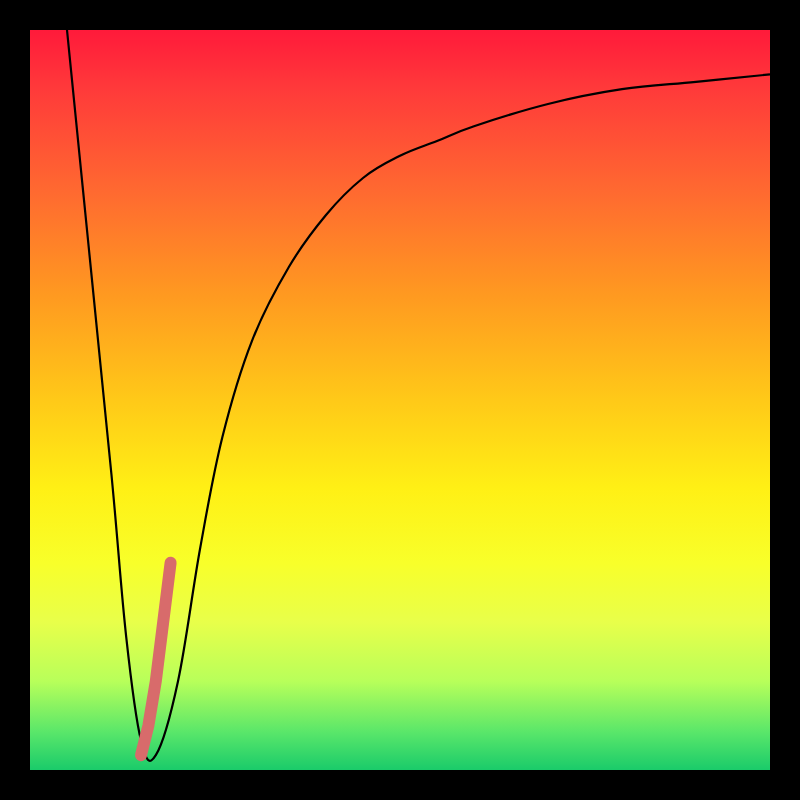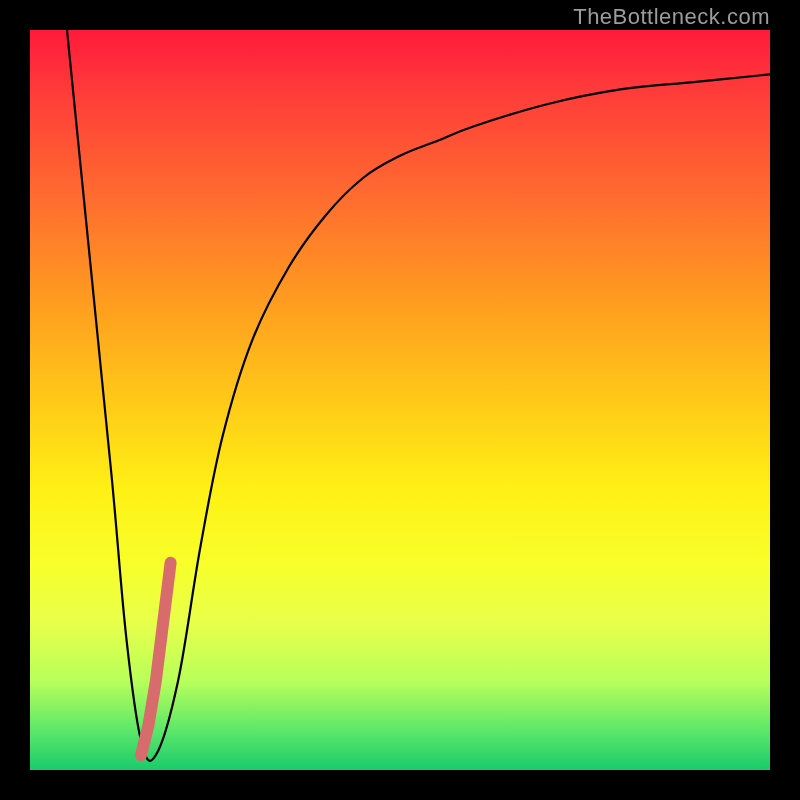--- a/index.html
+++ b/index.html
@@ -53,21 +53,20 @@
     position: absolute;
     top: 0; left: 0;
     width: 740px; height: 740px;
     overflow: visible;
   }
 </style>
 </head>
 <body>
 
 <div class="frame">
-  <div class="watermark">TheBottleneck.com</div>
 
   <div class="plot">
     <svg class="curve" viewBox="0 0 740 740" preserveAspectRatio="none">
       <path fill="none" stroke="#000" stroke-width="2.2" d="M37.0 0.0 C41.0 40.0, 51.2 142.1, 59.2 222.0 C67.2 301.9, 74.7 374.7, 81.4 444.0 C88.1 513.3, 90.9 558.8, 96.2 606.8 C101.5 654.8, 105.7 689.1, 111.0 710.4 C116.3 731.7, 119.1 735.9, 125.8 725.2 C132.5 714.5, 140.0 688.5, 148.0 651.2 C156.0 613.9, 162.2 562.0, 170.2 518.0 C178.2 474.0, 183.1 444.3, 192.4 407.0 C201.7 369.7, 210.0 341.4, 222.0 310.8 C234.0 280.2, 245.7 259.4, 259.0 236.8 C272.3 214.2, 282.7 201.0, 296.0 185.0 C309.3 169.0, 319.7 158.7, 333.0 148.0 C346.3 137.3, 356.7 132.5, 370.0 125.8 C383.3 119.1, 393.7 116.3, 407.0 111.0 C420.3 105.7, 424.0 102.9, 444.0 96.2 C464.0 89.5, 491.4 80.7, 518.0 74.0 C544.6 67.3, 565.4 63.2, 592.0 59.2 C618.6 55.2, 639.4 54.5, 666.0 51.8 C692.6 49.1, 726.7 45.7, 740.0 44.4" id="blackPath"></path>
       <path fill="none" stroke="#d86b6b" stroke-width="12" stroke-linecap="round" stroke-linejoin="round" d="M111.0 725.2 L118.4 695.6 L125.8 651.2 L133.2 592.0 L140.6 532.8" id="pinkPath"></path>
     </svg>
   </div>
 </div>
 
 </body></html>

